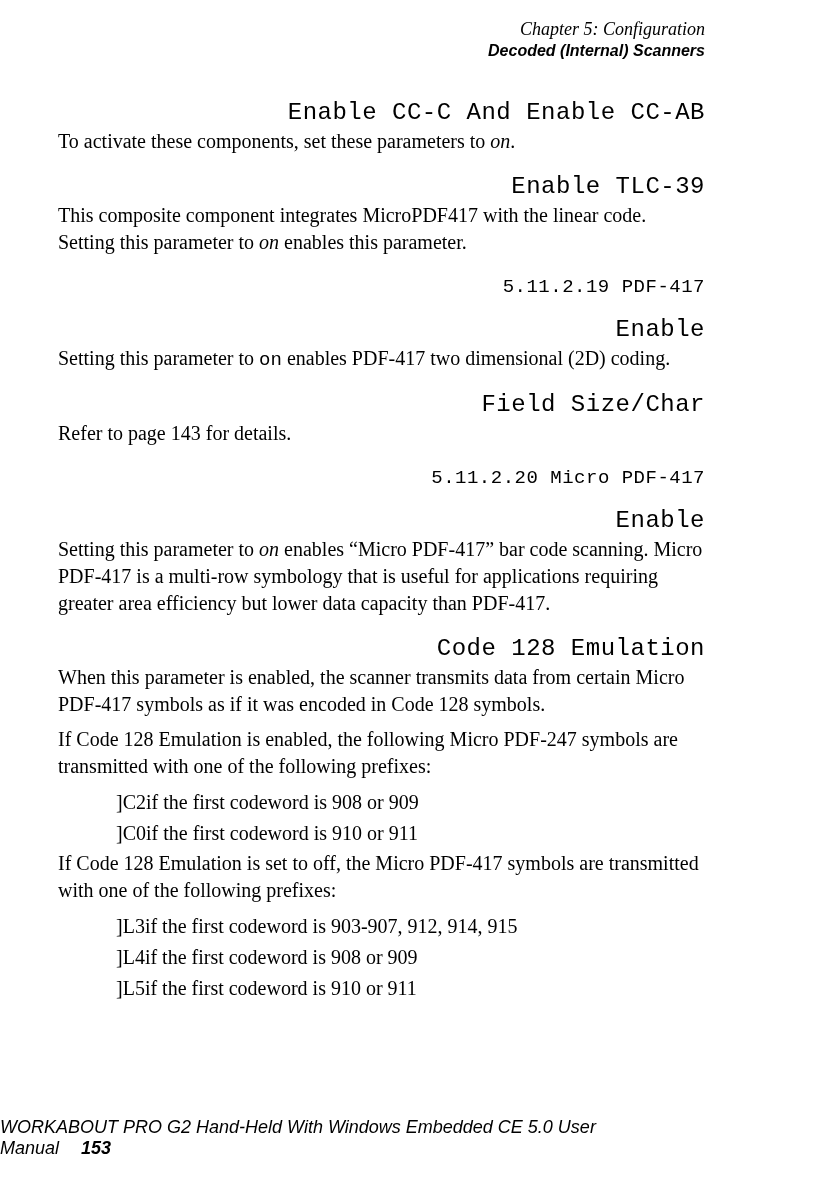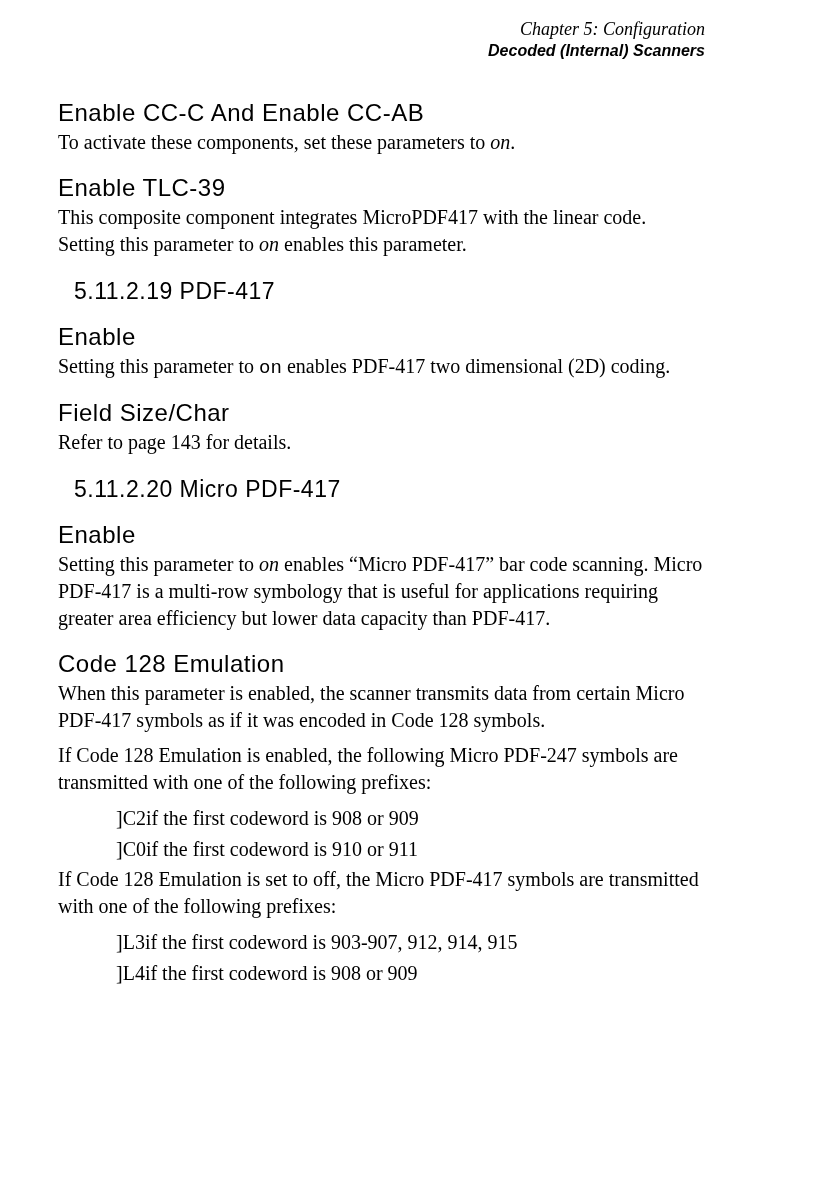--- a/index.html
+++ b/index.html
@@ -29,31 +29,32 @@
     font-family: "Times New Roman", Times, serif;
     font-size: 18px;
     font-weight: normal;
   }
   .header .line2 {
     font-family: Arial, Helvetica, sans-serif;
     font-size: 16px;
     font-weight: bold;
   }
   .condensed {
-    font-family: Liberation Sans, sans-serif;
+    font-family: Liberation Mono, monospace;
     font-stretch: condensed;
     letter-spacing: 0.5px;
+    text-align: right;
   }
   h3.sub {
     font-size: 24px;
     font-weight: normal;
     margin: 18px 0 2px 0;
   }
   h2.sec {
-    font-size: 23px;
+    font-size: 19px;
     font-weight: normal;
     margin: 20px 0 6px 16px;
   }
   p.body {
     font-size: 20px;
     line-height: 1.35;
     margin: 2px 0 8px 0;
   }
   p.indent {
     font-size: 20px;
@@ -113,15 +114,19 @@
   </p>
 
   <h3 class="sub condensed">Code 128 Emulation</h3>
   <p class="body">When this parameter is enabled, the scanner transmits data from certain Micro PDF-417 symbols as if it was encoded in Code 128 symbols.</p>
   <p class="body">If Code 128 Emulation is enabled, the following Micro PDF-247 symbols are transmitted with one of the following prefixes:</p>
   <p class="indent">]C2if the first codeword is 908 or 909</p>
   <p class="indent">]C0if the first codeword is 910 or 911</p>
   <p class="body">If Code 128 Emulation is set to off, the Micro PDF-417 symbols are transmitted with one of the following prefixes:</p>
   <p class="indent">]L3if the first codeword is 903-907, 912, 914, 915</p>
   <p class="indent">]L4if the first codeword is 908 or 909</p>
+  <p class="indent">]L5if the first codeword is 910 or 911</p>
 
+  <div class="footer">
+    <span>WORKABOUT PRO G2 Hand-Held With Windows Embedded CE 5.0 User Manual</span><span class="pn">153</span>
+  </div>
 
 </div>
 
 </body></html>

